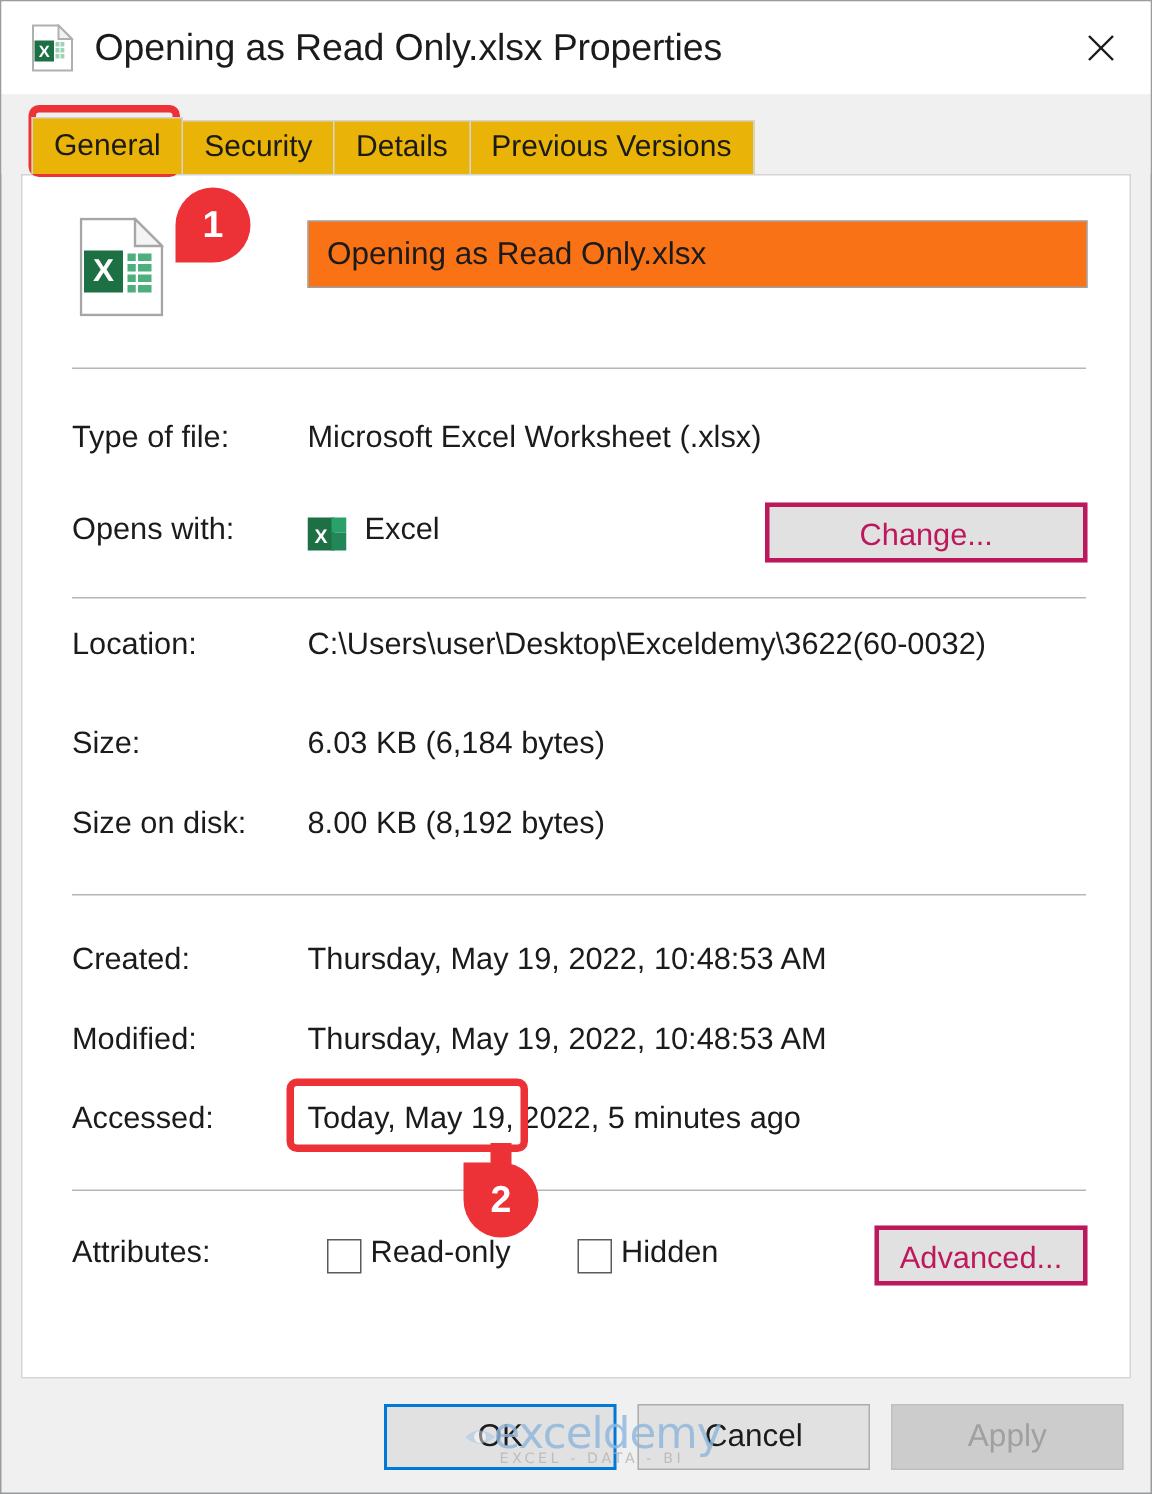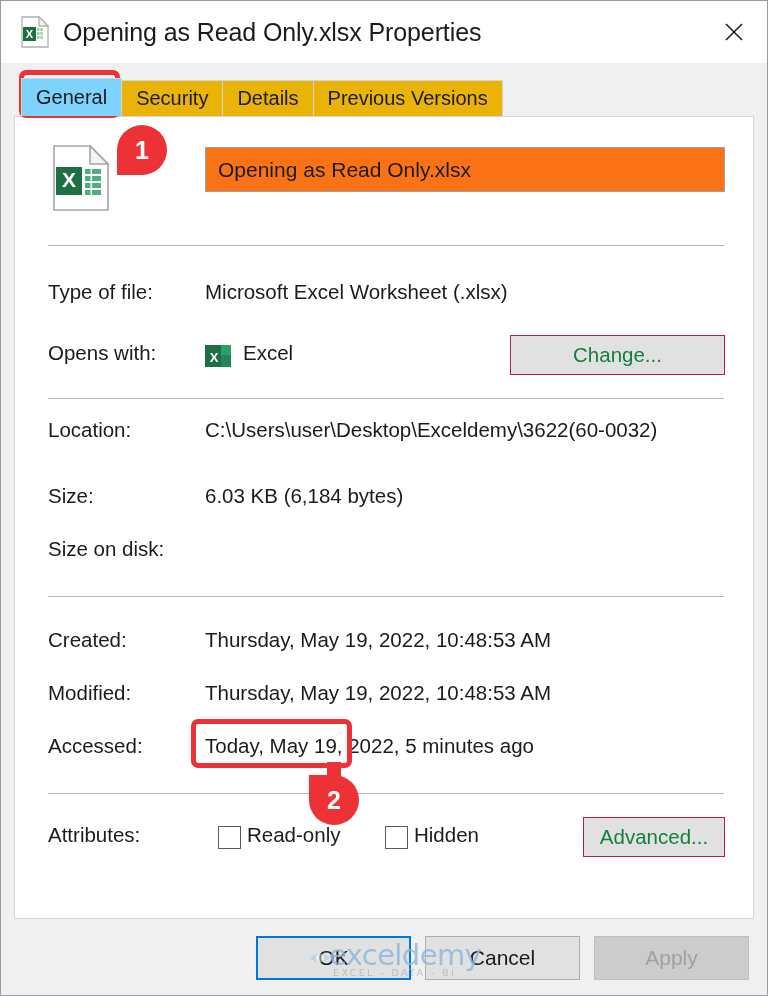--- a/index.html
+++ b/index.html
@@ -80,21 +80,21 @@
     font-size: 20px;
     color: #1b1b1b;
     background: #eab308;
     border: 1px solid #d4d4d4;
     border-bottom: none;
     box-sizing: border-box;
     margin-right: -1px;
     white-space: nowrap;
   }
   .tab.active {
-    background: #7dd3fc;
+    background: #eab308;
     border-color: #d4d4d4;
     height: 38px;
     line-height: 37px;
     position: relative;
     z-index: 3;
   }
 
   
   .panel {
     position: relative;
@@ -165,23 +165,23 @@
     position: absolute;
     left: 190px;
     top: 0;
   }
 
   
   .gbtn {
     position: absolute;
     box-sizing: border-box;
     background: #e1e1e1;
-    border: 1px solid #be185d;
+    border: 3px solid #be185d;
     font-size: 20.5px;
-    color: #15803d;
+    color: #be185d;
     text-align: center;
     white-space: nowrap;
   }
 
   
   .small-xl {
     position: absolute;
     width: 26px;
     height: 26px;
   }
@@ -380,20 +380,21 @@
       <span class="v">C:\Users\user\Desktop\Exceldemy\3622(60-0032)</span>
     </div>
 
     <div class="prop" style="top:367px;">
       <span class="k">Size:</span>
       <span class="v">6.03 KB (6,184 bytes)</span>
     </div>
 
     <div class="prop" style="top:420px;">
       <span class="k">Size on disk:</span>
+      <span class="v">8.00 KB (8,192 bytes)</span>
     </div>
 
     <div class="sep" style="top:479px;"></div>
 
     <div class="prop" style="top:511px;">
       <span class="k">Created:</span>
       <span class="v">Thursday, May 19, 2022, 10:48:53 AM</span>
     </div>
 
     <div class="prop" style="top:564px;">

